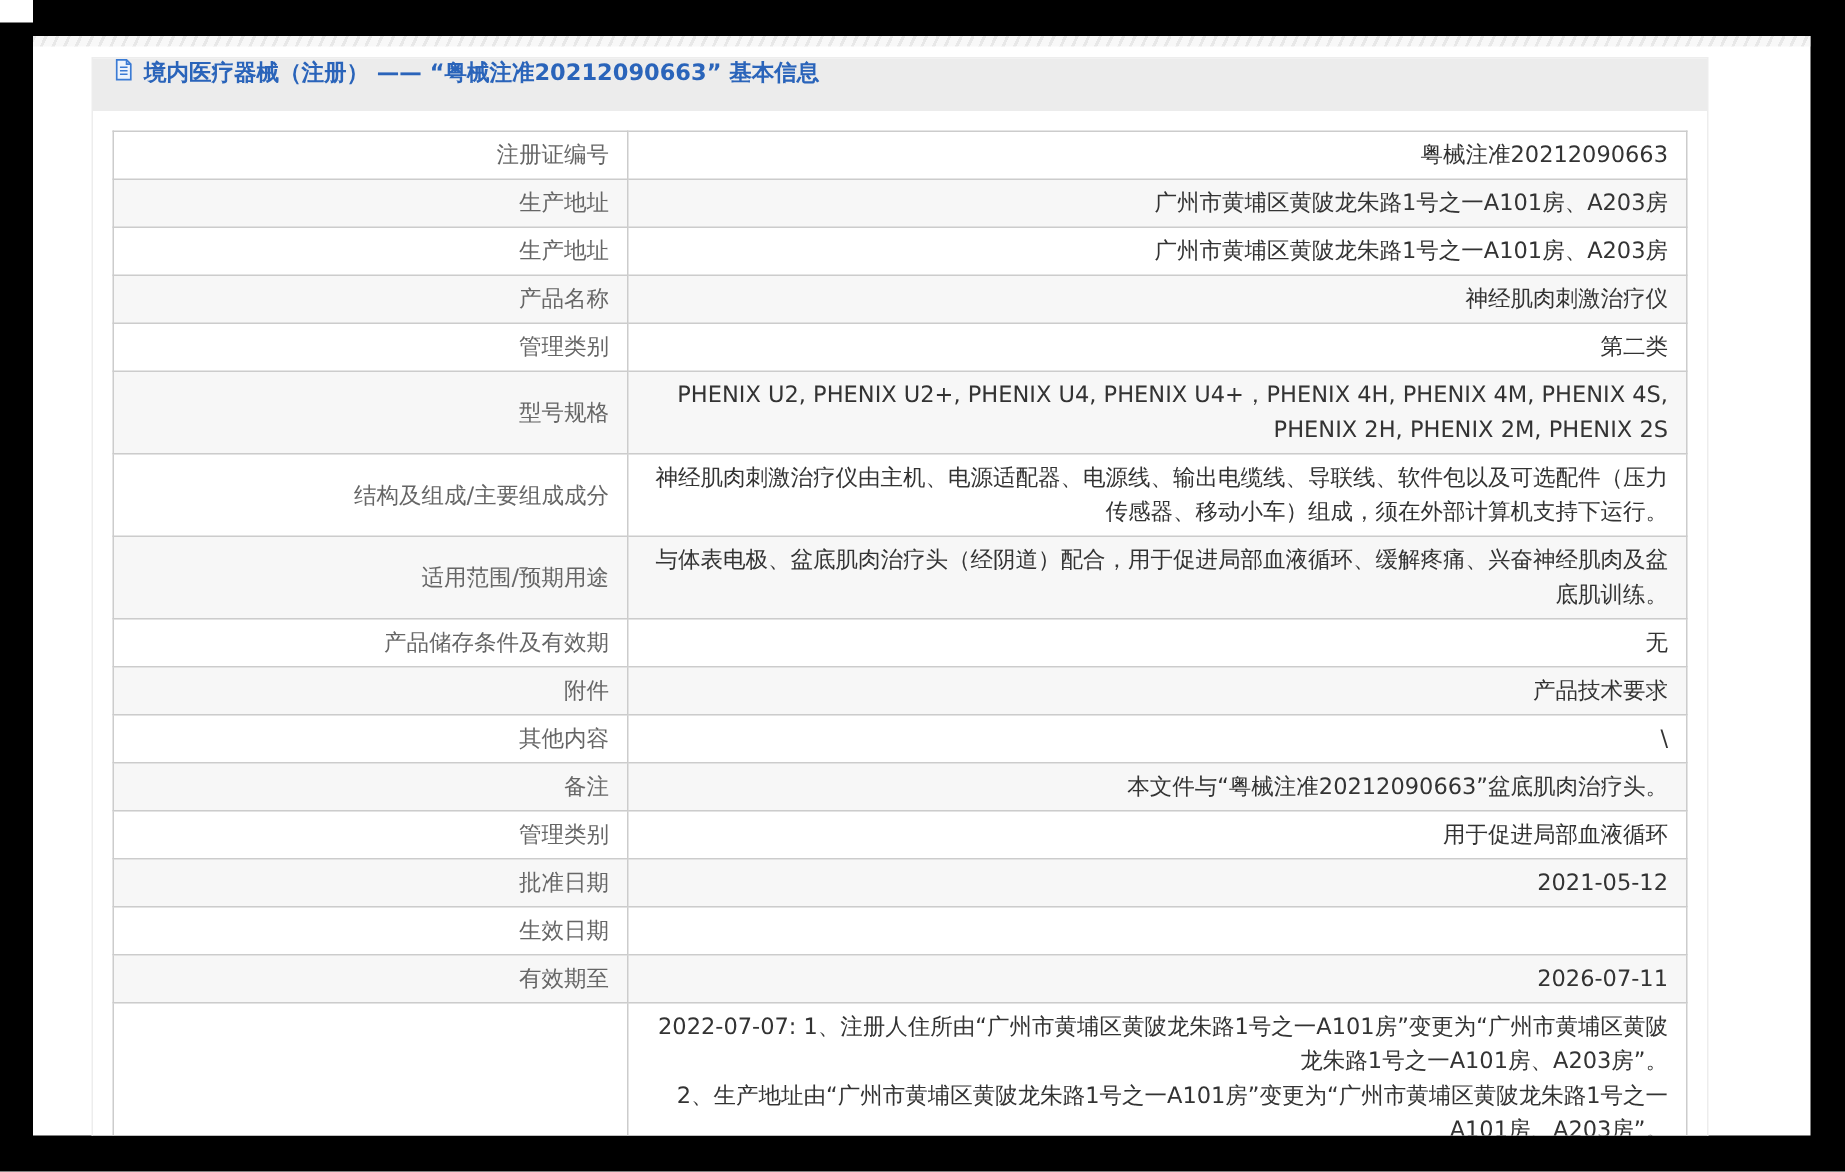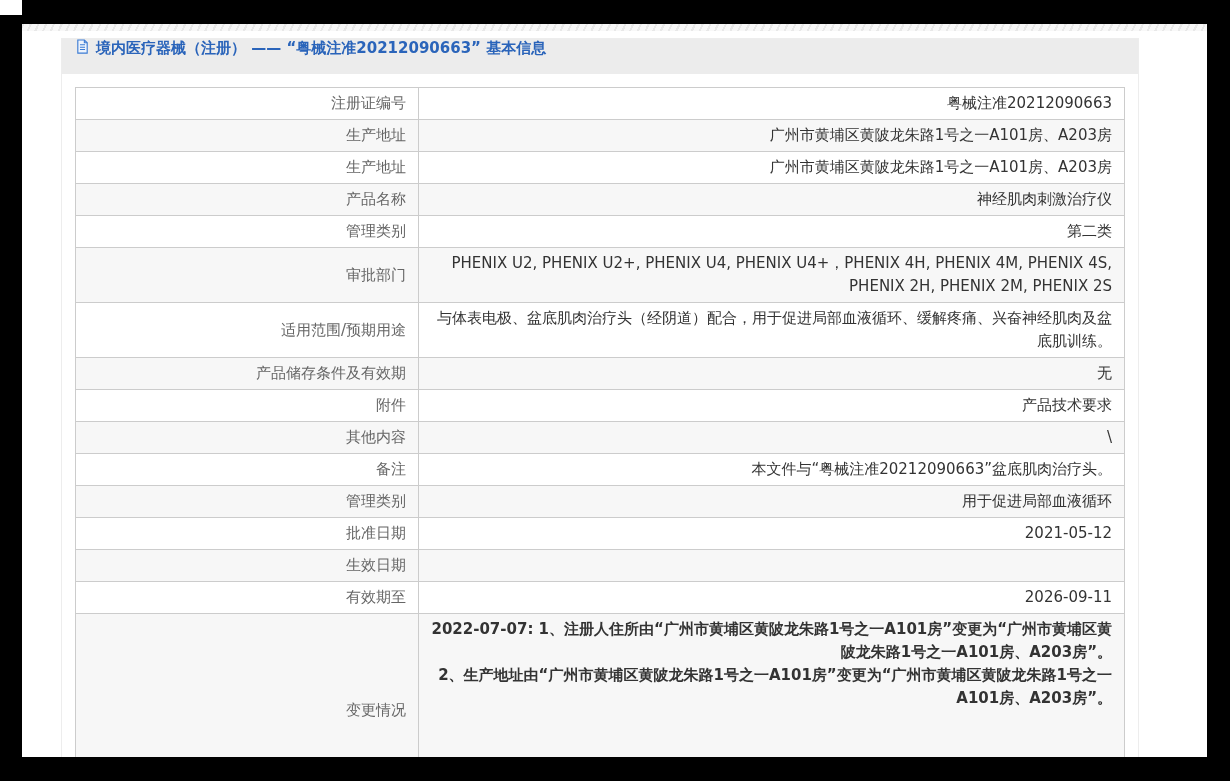--- a/index.html
+++ b/index.html
@@ -49,21 +49,21 @@
     vertical-align:middle;
     word-break:break-word;
     text-align:right;
   }
   td.lbl { width:318px; text-align:right; color:#666; }
   td.val { color:#333; }
   tr.r { height:31px; }
   tr:nth-child(even) { background:#f7f7f7; }
   tr.tall { height:194px; }
   tr.tall td.val { vertical-align:top; }
-  .val p { margin:0;font-weight:bold; }
+  .val p { margin:0; }
 </style>
 </head>
 <body>
 
 <div class="notch"></div>
 
 <div class="page">
   <div class="hatch"></div>
 
   <div class="card">
@@ -92,22 +92,26 @@
         </tr>
         <tr class="r">
           <td class="lbl">产品名称</td>
           <td class="val">神经肌肉刺激治疗仪</td>
         </tr>
         <tr class="r">
           <td class="lbl">管理类别</td>
           <td class="val">第二类</td>
         </tr>
         <tr>
-          <td class="lbl">审批部门</td>
+          <td class="lbl">型号规格</td>
           <td class="val">PHENIX U2, PHENIX U2+, PHENIX U4, PHENIX U4+，PHENIX 4H, PHENIX 4M, PHENIX 4S, PHENIX 2H, PHENIX 2M, PHENIX 2S</td>
+        </tr>
+        <tr>
+          <td class="lbl">结构及组成/主要组成成分</td>
+          <td class="val">神经肌肉刺激治疗仪由主机、电源适配器、电源线、输出电缆线、导联线、软件包以及可选配件（压力传感器、移动小车）组成，须在外部计算机支持下运行。</td>
         </tr>
         <tr class="r">
           <td class="lbl">适用范围/预期用途</td>
           <td class="val">与体表电极、盆底肌肉治疗头（经阴道）配合，用于促进局部血液循环、缓解疼痛、兴奋神经肌肉及盆底肌训练。</td>
         </tr>
         <tr class="r">
           <td class="lbl">产品储存条件及有效期</td>
           <td class="val">无</td>
         </tr>
         <tr class="r">
@@ -129,21 +133,21 @@
         <tr class="r">
           <td class="lbl">批准日期</td>
           <td class="val">2021-05-12</td>
         </tr>
         <tr class="r">
           <td class="lbl">生效日期</td>
           <td class="val"></td>
         </tr>
         <tr class="r">
           <td class="lbl">有效期至</td>
-          <td class="val">2026-09-11</td>
+          <td class="val">2026-07-11</td>
         </tr>
         <tr class="tall">
           <td class="lbl">变更情况</td>
           <td class="val">
             <p>2022-07-07: 1、注册人住所由“广州市黄埔区黄陂龙朱路1号之一A101房”变更为“广州市黄埔区黄陂龙朱路1号之一A101房、A203房”。</p>
             <p>2、生产地址由“广州市黄埔区黄陂龙朱路1号之一A101房”变更为“广州市黄埔区黄陂龙朱路1号之一A101房、A203房”。</p>
 
           </td>
         </tr>
       </tbody>

